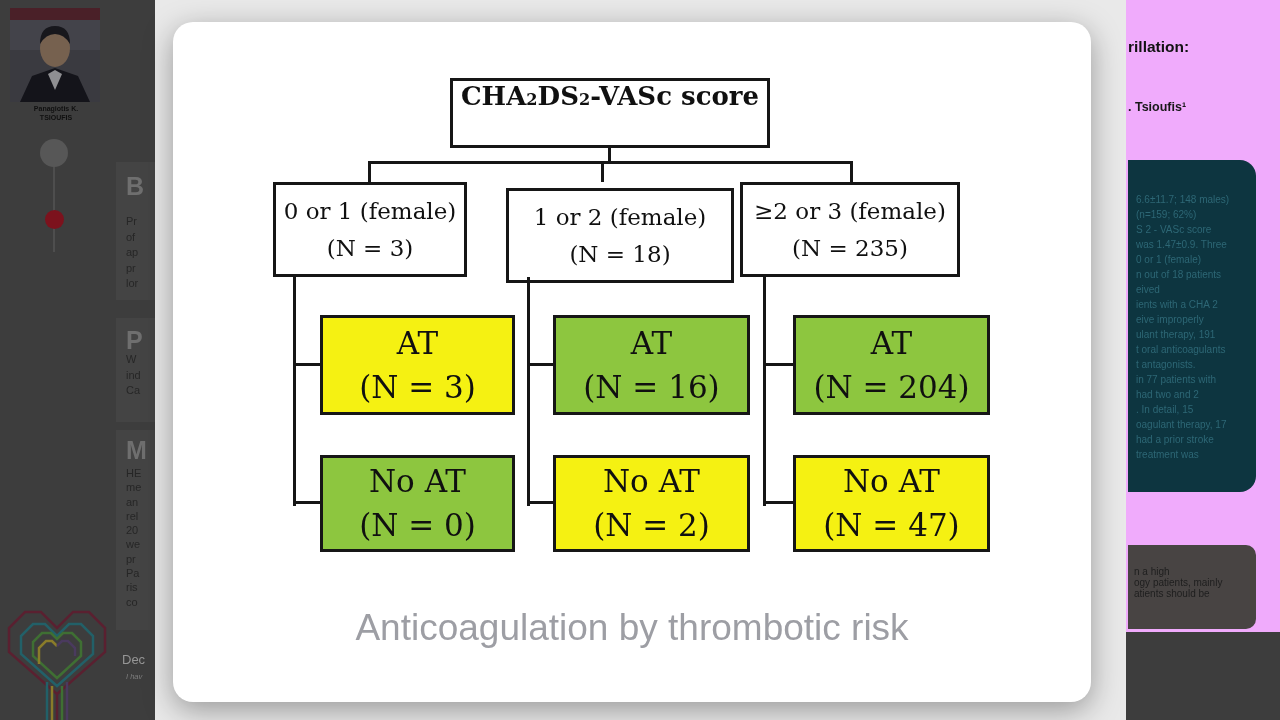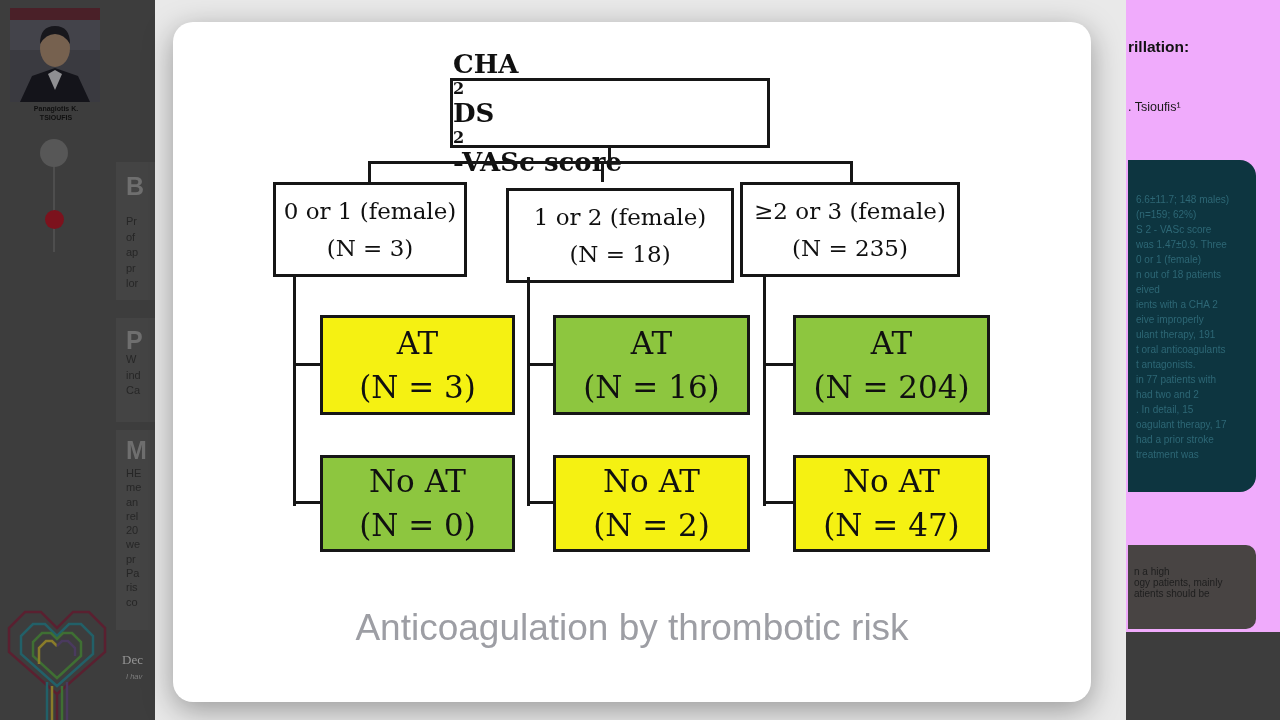--- a/index.html
+++ b/index.html
@@ -12,27 +12,27 @@
   .left-poster { left:0; top:0; width:155px; height:720px; overflow:hidden; background:#3d3d3d; }
   .photo-card { left:10px; top:8px; width:90px; height:94px; background:#45454b; overflow:hidden; }
   .speaker-name { left:0; top:104px; width:112px; text-align:center; font-size:7px; line-height:9px;
                   font-weight:bold; color:#101010; }
   .tl-line { left:53px; top:150px; width:2px; height:102px; background:#4e4e4e; }
   .tl-dot1 { left:40px; top:139px; width:28px; height:28px; border-radius:50%; }
   .tl-dot2 { left:45px; top:210px; width:19px; height:19px; border-radius:50%; }
   .sec-card { left:116px; width:39px; background:#444444; }
   .sec-h { left:126px; font-size:25px; color:#6f6f6f; font-weight:bold; }
   .sec-t { left:126px; font-size:11px; line-height:15.5px; color:#262626; width:30px; }
-  .decl-h { left:122px; top:652px; font-size:13px; color:#969696; font-family:Liberation Serif, serif; }
+  .decl-h { left:122px; top:652px; font-size:13px; color:#969696; font-family:Liberation Sans, sans-serif; }
   .decl-t { left:126px; top:672px; font-size:7.5px; color:#7e7e7e;font-style:italic; }
 
   
   .right-poster { left:1126px; top:0; width:154px; height:632px; overflow:hidden; background:#f0abfc; }
   .r-title { left:2px; top:38px; font-size:15.5px; font-weight:bold; color:#121212; }
-  .r-authors { left:2px; top:100px; font-size:12.5px; font-weight:normal; color:#181818; }
+  .r-authors { left:2px; top:100px; font-size:12.5px; font-weight:bold; color:#181818; }
   .results-panel { left:2px; top:160px; width:128px; height:332px; border-radius:0 16px 16px 0; }
   .results-panel .txt { padding:32px 4px 0 8px; font-size:10px; line-height:15px; color:#2d6775; }
   .concl-panel { left:2px; top:545px; width:128px; height:84px; border-radius:0 10px 10px 0; background:#484443; }
   .concl-panel .txt { padding:21px 0 0 6px; font-size:10px; line-height:11px; color:#1e1e1e; }
 
   
   .strip { left:155px; top:0; width:971px; height:720px; background:#e9e9e9; }
   .modal { left:173px; top:22px; width:918px; height:680px; background:#ffffff; border-radius:20px;
            box-shadow:0 8px 30px rgba(0,0,0,0.35); }
   .figure { left:0; top:0; width:918px; height:680px; }
@@ -144,21 +144,21 @@
 ogy patients, mainly
 atients should be</div>
   </div>
 </div>
 
 <div class="abs strip"></div>
 
 <div class="abs modal">
   <div class="abs figure">
 
-    <div class="fbox root" style="left:277px;top:56px;width:320px;height:70px;flex-direction:column;">
+    <div class="fbox root" style="left:277px;top:56px;width:320px;height:70px;">
       <span>CHA</span>
         <sub>2</sub>
         <span>DS</span>
         <sub>2</sub>
         <span>-VASc score</span>
     </div>
 
     <div class="line" style="left:435px;top:126px;width:3px;height:16px;"></div>
     <div class="line" style="left:195px;top:139px;width:485px;height:3px;"></div>
     <div class="line" style="left:195px;top:139px;width:3px;height:21px;"></div>

